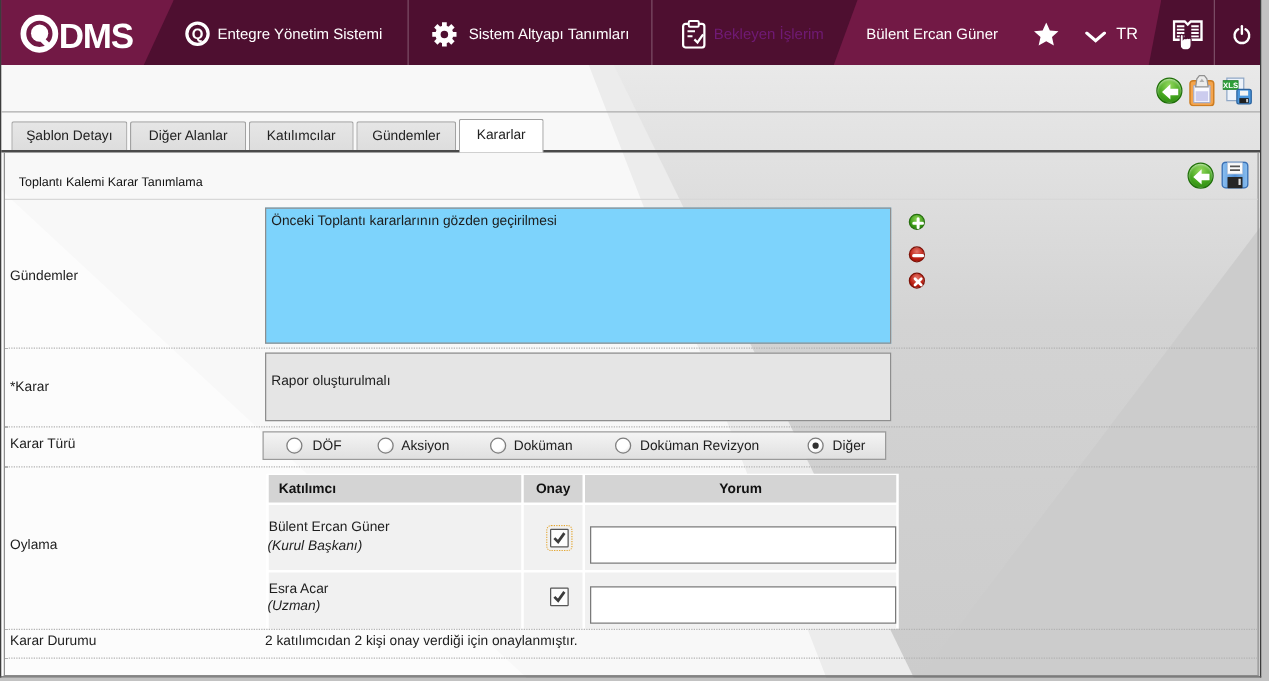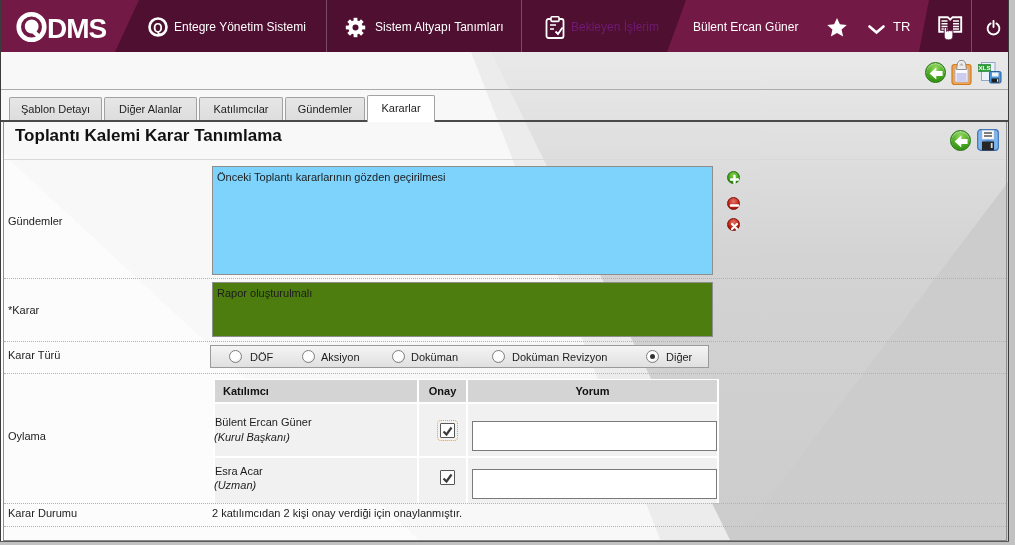--- a/index.html
+++ b/index.html
@@ -142,21 +142,21 @@
 
   <div class="abs" style="left:1px; top:120px; width:1007px; height:2px; background:#4a4a4a;"></div>
   <div class="tab" style="left:9px;   width:93px;">Şablon Detayı</div>
   <div class="tab" style="left:104px; width:93px;">Diğer Alanlar</div>
   <div class="tab" style="left:199px; width:84px;">Katılımcılar</div>
   <div class="tab" style="left:285px; width:80px;">Gündemler</div>
   <div class="tab active" style="left:367px; width:68px;">Kararlar</div>
 
   <div class="abs" style="left:3px; top:122px; width:1004px; height:419px;
        border-left:1px solid #909090; border-right:1px solid #909090; border-bottom:1px solid #8a8a8a;"></div>
-  <div class="abs" style="left:15px; top:126px; font-size:17px; font-weight:bold; color:#111;">Toplantı Kalemi Karar Tanımlama</div>
+  <div class="abs" style="left:15px; top:141px; font-size:10px; font-weight:normal; color:#111;">Toplantı Kalemi Karar Tanımlama</div>
   <div class="abs" style="left:4px; top:159px; width:1002px; height:1px; background:#d8d8d8;"></div>
 
   <div class="gbtn" style="left:950px; top:130px;">
     <svg width="21" height="21" viewBox="0 0 21 21">
         <path d="M3.6,10.5 L10.3,4.4 L10.3,7.9 L16.6,7.9 L16.6,13.1 L10.3,13.1 L10.3,16.6 Z" fill="#fff"></path>
       </svg>
   </div>
   <svg class="abs" style="left:977px; top:129px;" width="22" height="22" viewBox="0 0 22 22">
     <defs>
         <linearGradient id="fg" x1="0" y1="0" x2="1" y2="0">
@@ -185,22 +185,22 @@
         <path d="M3 6.5 H10" stroke="#fff" stroke-width="2.6" stroke-linecap="round"></path>
       </svg></div>
   <div class="sbtn r" style="left:727px; top:218px;">
     <svg width="13" height="13" viewBox="0 0 13 13">
         <path d="M4 4 L9 9 M9 4 L4 9" stroke="#fff" stroke-width="2.2" stroke-linecap="round"></path>
       </svg></div>
 
   <div class="dot" style="top:278px;"></div>
 
   <div class="lbl" style="left:8px; top:304px;">*Karar</div>
-  <div class="abs" style="left:212px; top:282px; width:501px; height:55px; background:#4d7c0f; border:1px solid #8e8e8e;
-       font-size:11px; color:#1d1d1d; padding:4px 4px;">Rapor oluşturulmalı</div>
+  <div class="abs" style="left:212px; top:282px; width:501px; height:55px; background:#e5e5e5; border:1px solid #8e8e8e;
+       font-size:11px; color:#1d1d1d; padding:16px 4px;">Rapor oluşturulmalı</div>
 
   <div class="dot" style="top:341px;"></div>
 
   <div class="lbl" style="left:8px; top:349px;">Karar Türü</div>
   <div class="abs" id="radiobox" style="left:210px; top:345px; width:499px; height:23px;
        background:linear-gradient(#f4f4f4,#e0e0e0); border:1px solid #9a9a9a;"></div>
   <div class="radio" style="left:229px;"></div>
     <div class="rlbl" style="left:250px;">DÖF</div>
   <div class="radio" style="left:302px;"></div>
     <div class="rlbl" style="left:321px;">Aksiyon</div>

